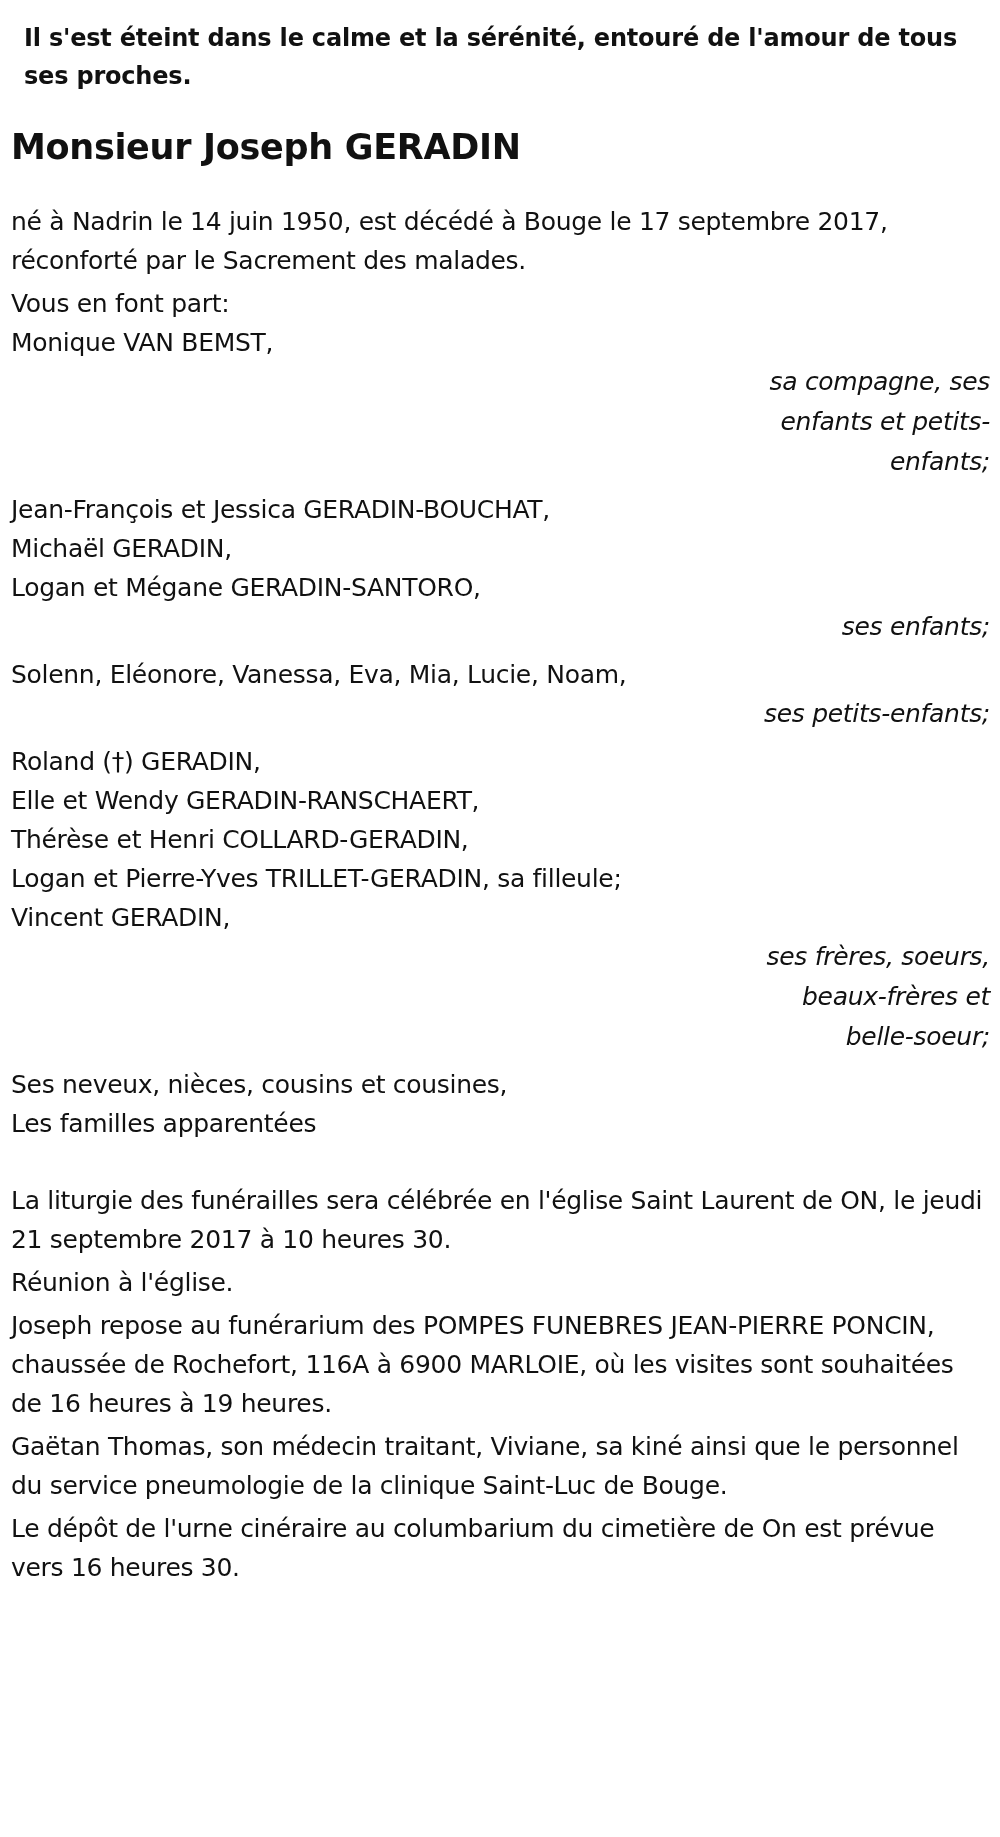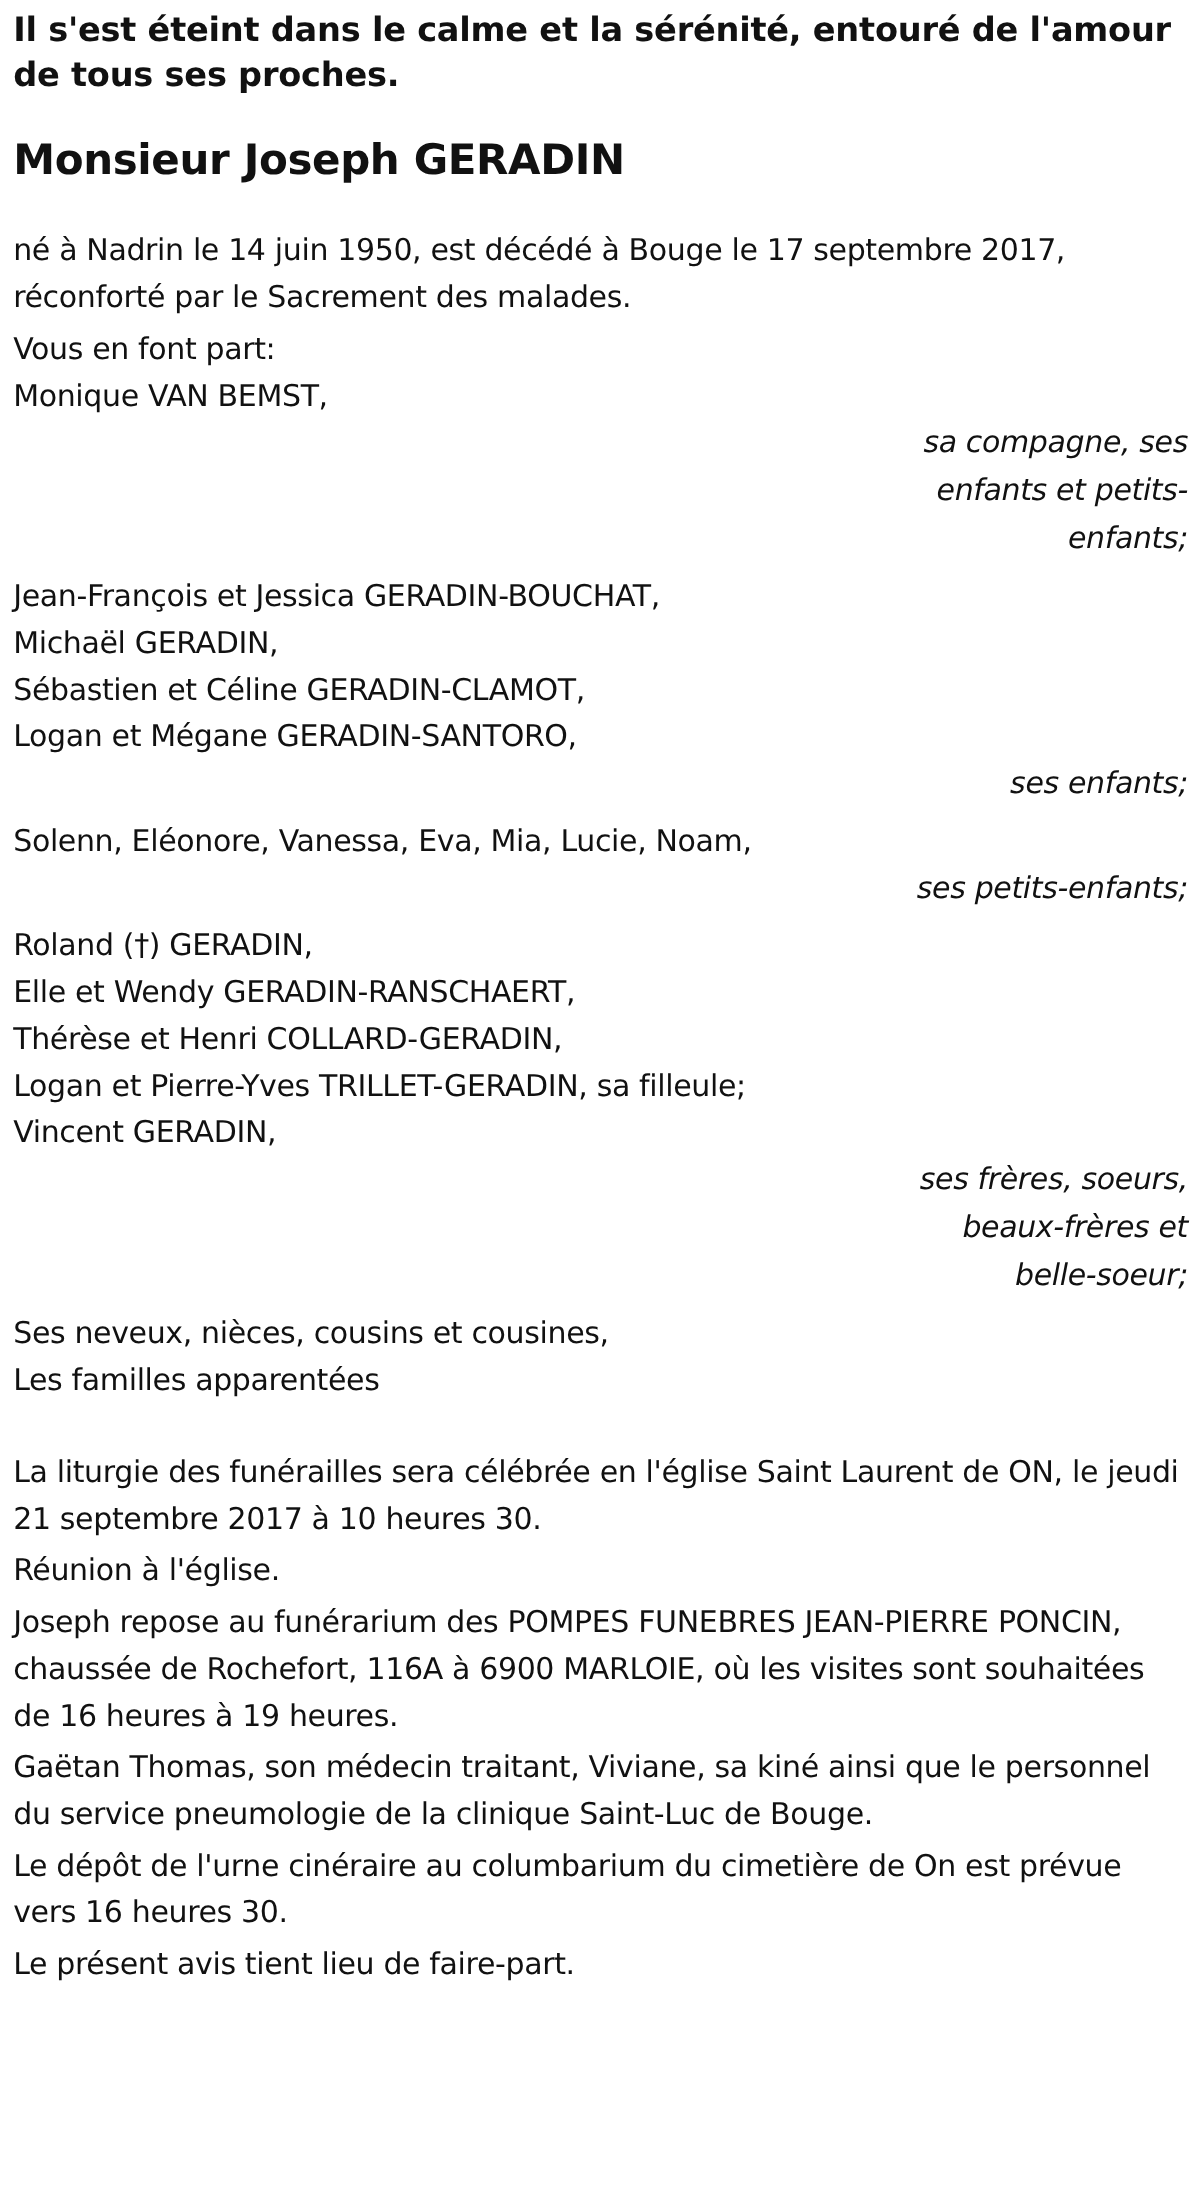--- a/index.html
+++ b/index.html
@@ -10,23 +10,23 @@
       font-family: "DejaVu Sans", sans-serif;
       color: #111111;
     }
     .page {
       position: relative;
       padding: 6px 10px 0 11px;
       width: 979px;
     }
     .intro {
       font-weight: bold;
-      font-size: 28px;
+      font-size: 24px;
       line-height: 38px;
-      margin: 0;
+      margin: 13px;
       letter-spacing: -0.2px;
     }
     .title {
       font-weight: bold;
       font-size: 35px;
       line-height: 44px;
       margin: 30px 0 33px 0;
       letter-spacing: -0.3px;
     }
     .body-text {
@@ -64,21 +64,20 @@
     <span class="line">Vous en font part:</span>
 
     <div class="group">
       <span class="line">Monique VAN BEMST,</span>
       <span class="relation">sa compagne, ses enfants et petits-enfants;</span>
     </div>
 
     <div class="group">
       <span class="line">Jean-François et Jessica GERADIN-BOUCHAT,</span>
       <span class="line">Michaël GERADIN,</span>
-      <span class="line">Sébastien et Céline GERADIN-CLAMOT,</span>
       <span class="line">Logan et Mégane GERADIN-SANTORO,</span>
       <span class="relation">ses enfants;</span>
     </div>
 
     <div class="group">
       <span class="line">Solenn, Eléonore, Vanessa, Eva, Mia, Lucie, Noam,</span>
       <span class="relation wide">ses petits-enfants;</span>
     </div>
 
     <div class="group">
@@ -95,16 +94,15 @@
       <span class="line">Les familles apparentées</span>
     </div>
 
     <div class="spacer"></div>
 
     <p class="para">La liturgie des funérailles sera célébrée en l'église Saint Laurent de ON, le jeudi 21 septembre 2017 à 10 heures 30.</p>
     <p class="para">Réunion à l'église.</p>
     <p class="para">Joseph repose au funérarium des POMPES FUNEBRES JEAN-PIERRE PONCIN, chaussée de Rochefort, 116A à 6900 MARLOIE, où les visites sont souhaitées de 16 heures à 19 heures.</p>
     <p class="para">Gaëtan Thomas, son médecin traitant, Viviane, sa kiné ainsi que le personnel du service pneumologie de la clinique Saint-Luc de Bouge.</p>
     <p class="para">Le dépôt de l'urne cinéraire au columbarium du cimetière de On est prévue vers 16 heures 30.</p>
-    <p class="para">Le présent avis tient lieu de faire-part.</p>
 
   </div>
 </div>
 
 </body></html>

